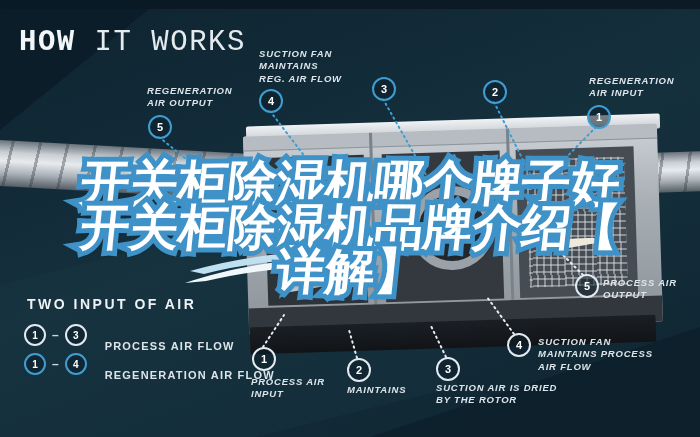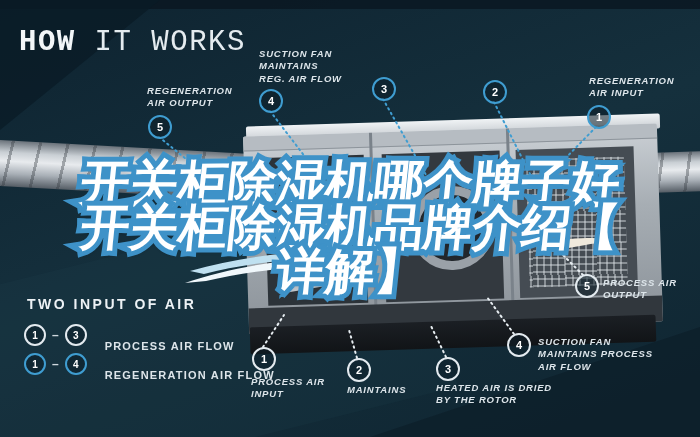--- a/index.html
+++ b/index.html
@@ -148,21 +148,21 @@
   <div class="num-circle regen" style="left:587px;top:105px">1</div>
 
   <div class="num-circle process" style="left:252px;top:347px">1</div>
   <div class="callout-label" style="left:251px;top:376px">PROCESS AIR
 INPUT</div>
 
   <div class="num-circle process" style="left:347px;top:358px">2</div>
   <div class="callout-label" style="left:347px;top:384px">MAINTAINS</div>
 
   <div class="num-circle process" style="left:436px;top:357px">3</div>
-  <div class="callout-label" style="left:436px;top:382px">HEATED AIR IS DRIED
+  <div class="callout-label" style="left:436px;top:382px">SUCTION AIR IS DRIED
 BY THE ROTOR</div>
 
   <div class="num-circle process" style="left:507px;top:333px">4</div>
   <div class="callout-label" style="left:538px;top:336px">SUCTION FAN
 MAINTAINS PROCESS
 AIR FLOW</div>
 
   <div class="num-circle process" style="left:575px;top:274px">5</div>
   <div class="callout-label" style="left:603px;top:277px">PROCESS AIR
 OUTPUT</div>

